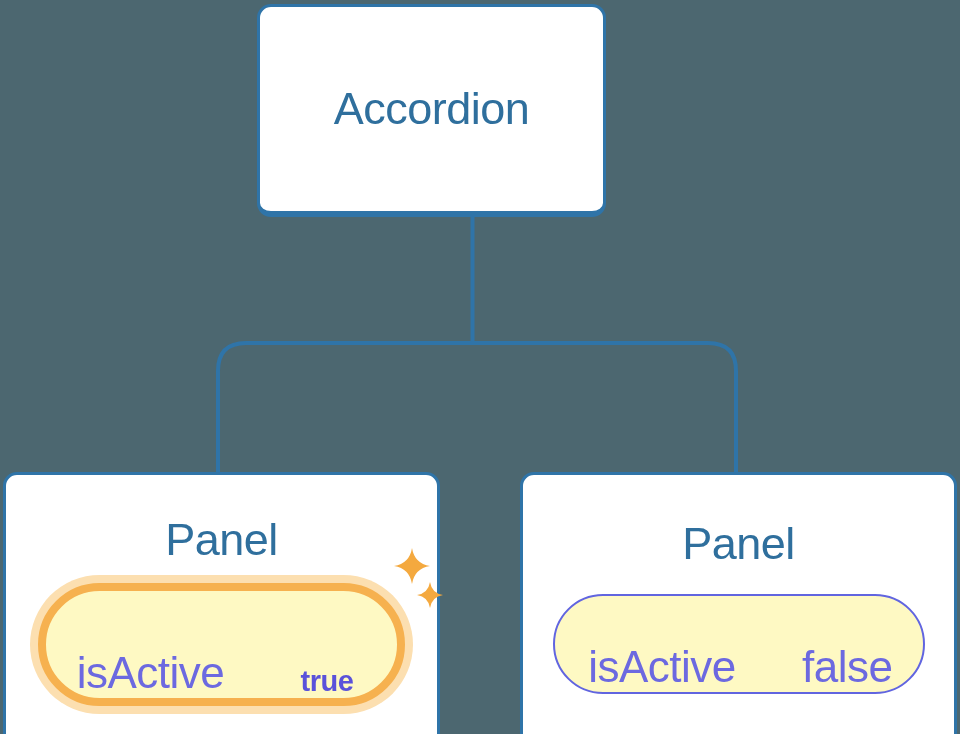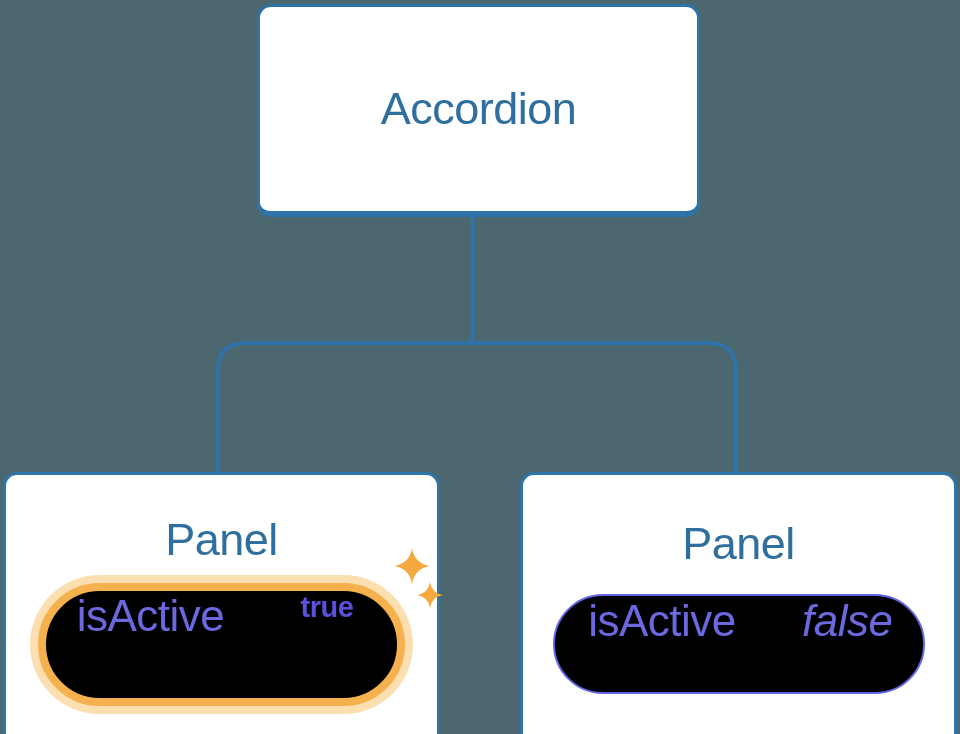--- a/index.html
+++ b/index.html
@@ -28,21 +28,21 @@
   .card {
     position: absolute;
     background: #ffffff;
     border: 3px solid #2f74a8;
     border-bottom-width: 6px;
     border-radius: 14px;
     box-sizing: border-box;
   }
   .card-root {
     left: 257px; top: 4px;
-    width: 443px; height: 213px;
+    width: 349px; height: 213px;
     display: flex;
     align-items: center;
     justify-content: center;
   }
   .root-label {
     font-size: 45px;
     font-weight: 500;
     letter-spacing: -0.5px;
     color: #2f6f9d;
   }
@@ -63,23 +63,23 @@
     letter-spacing: -0.5px;
     color: #2f6f9d;
     line-height: 1;
   }
   .card-panel.left  .panel-title { margin-top: 42px; }
   .card-panel.right .panel-title { margin-top: 46px; }
 
   
   .pill {
     display: flex;
-    align-items: flex-start;
+    align-items: flex-end;
     box-sizing: border-box;
-    background: #000000;
+    background: #fef9c3;
   }
   .pill-active {
     margin-top: 21px;
     width: 367px;
     height: 123px;
     border: 8px solid #f6b14f;
     border-radius: 999px;
     box-shadow: 0 0 0 8px #fcdfb0;
   }
   .pill-active .pill-cell-name {
@@ -120,21 +120,20 @@
   .pill-inactive .pill-divider {
     width: 2.5px;
     background: #6165e0;
   }
   .pill-inactive .pill-cell-value {
     flex: 1;
     display: flex; align-items: center; justify-content: center;
     font-size: 44px;
     color: #6c69e0;
     letter-spacing: -0.5px;
-    font-style: italic;
   }
 
   .sparkles {
     position: absolute;
     left: 368px; top: 58px;
     width: 72px; height: 80px;
     z-index: 3;
     pointer-events: none;
   }
 </style>

